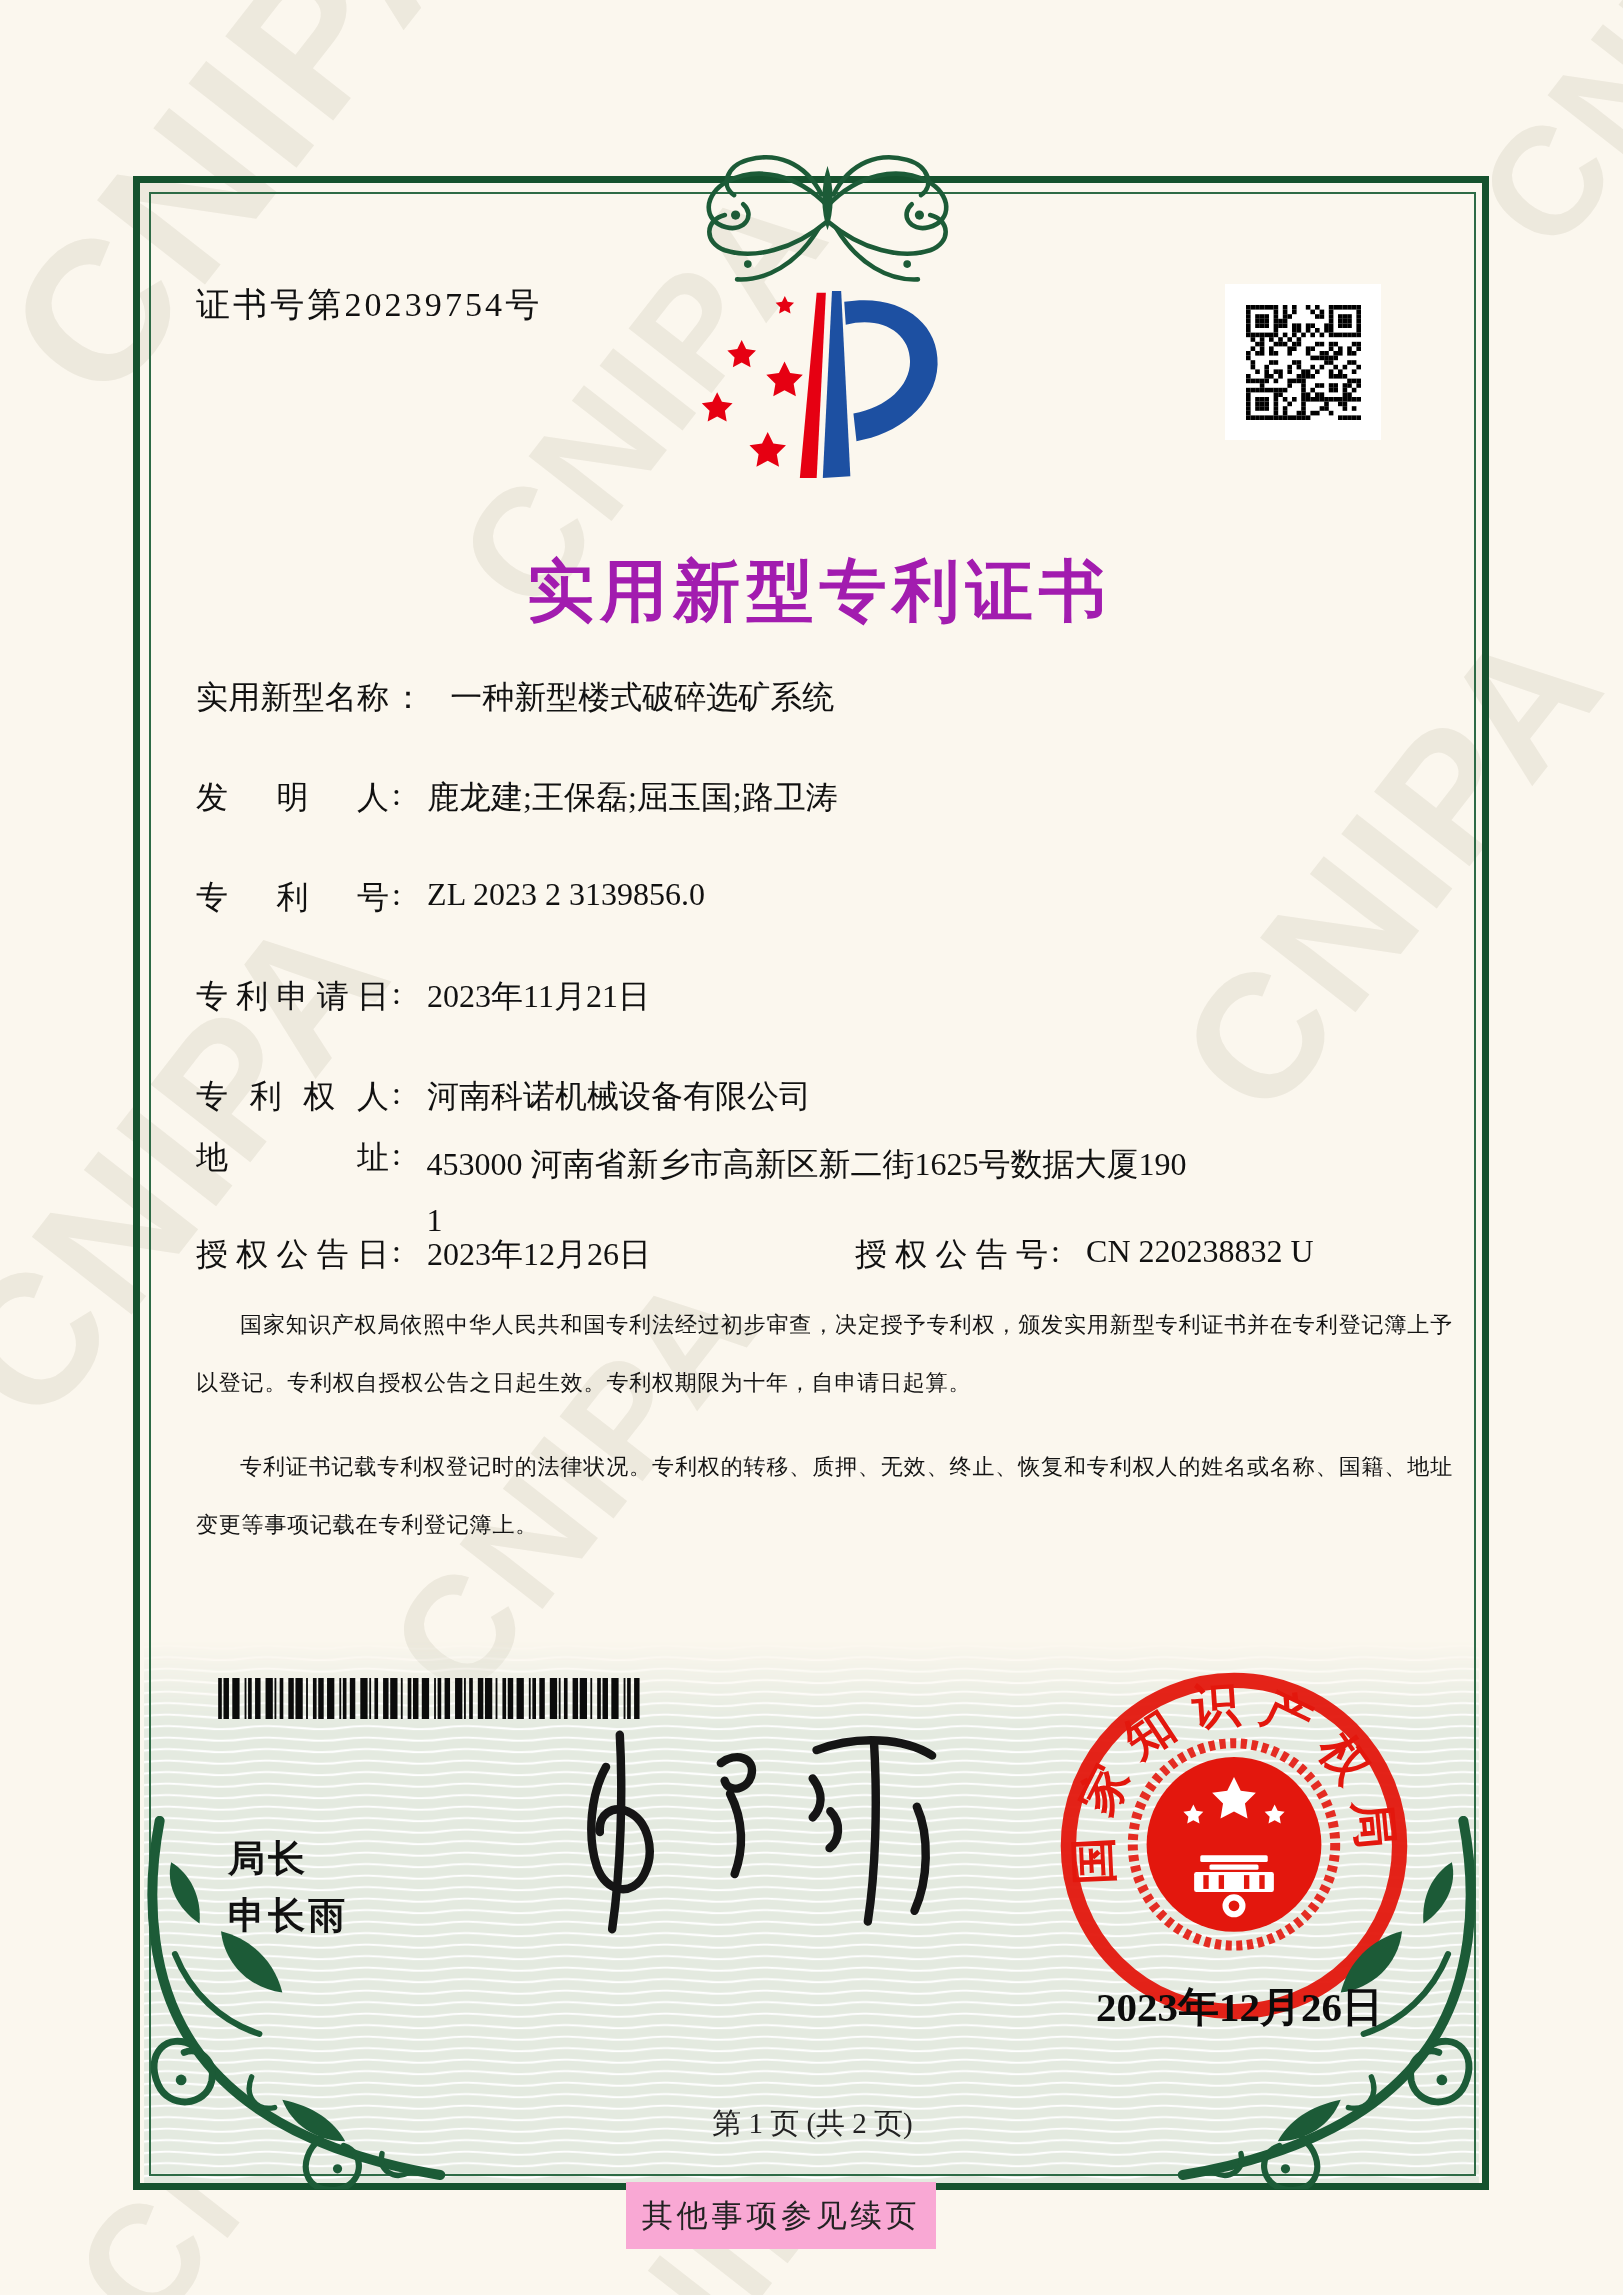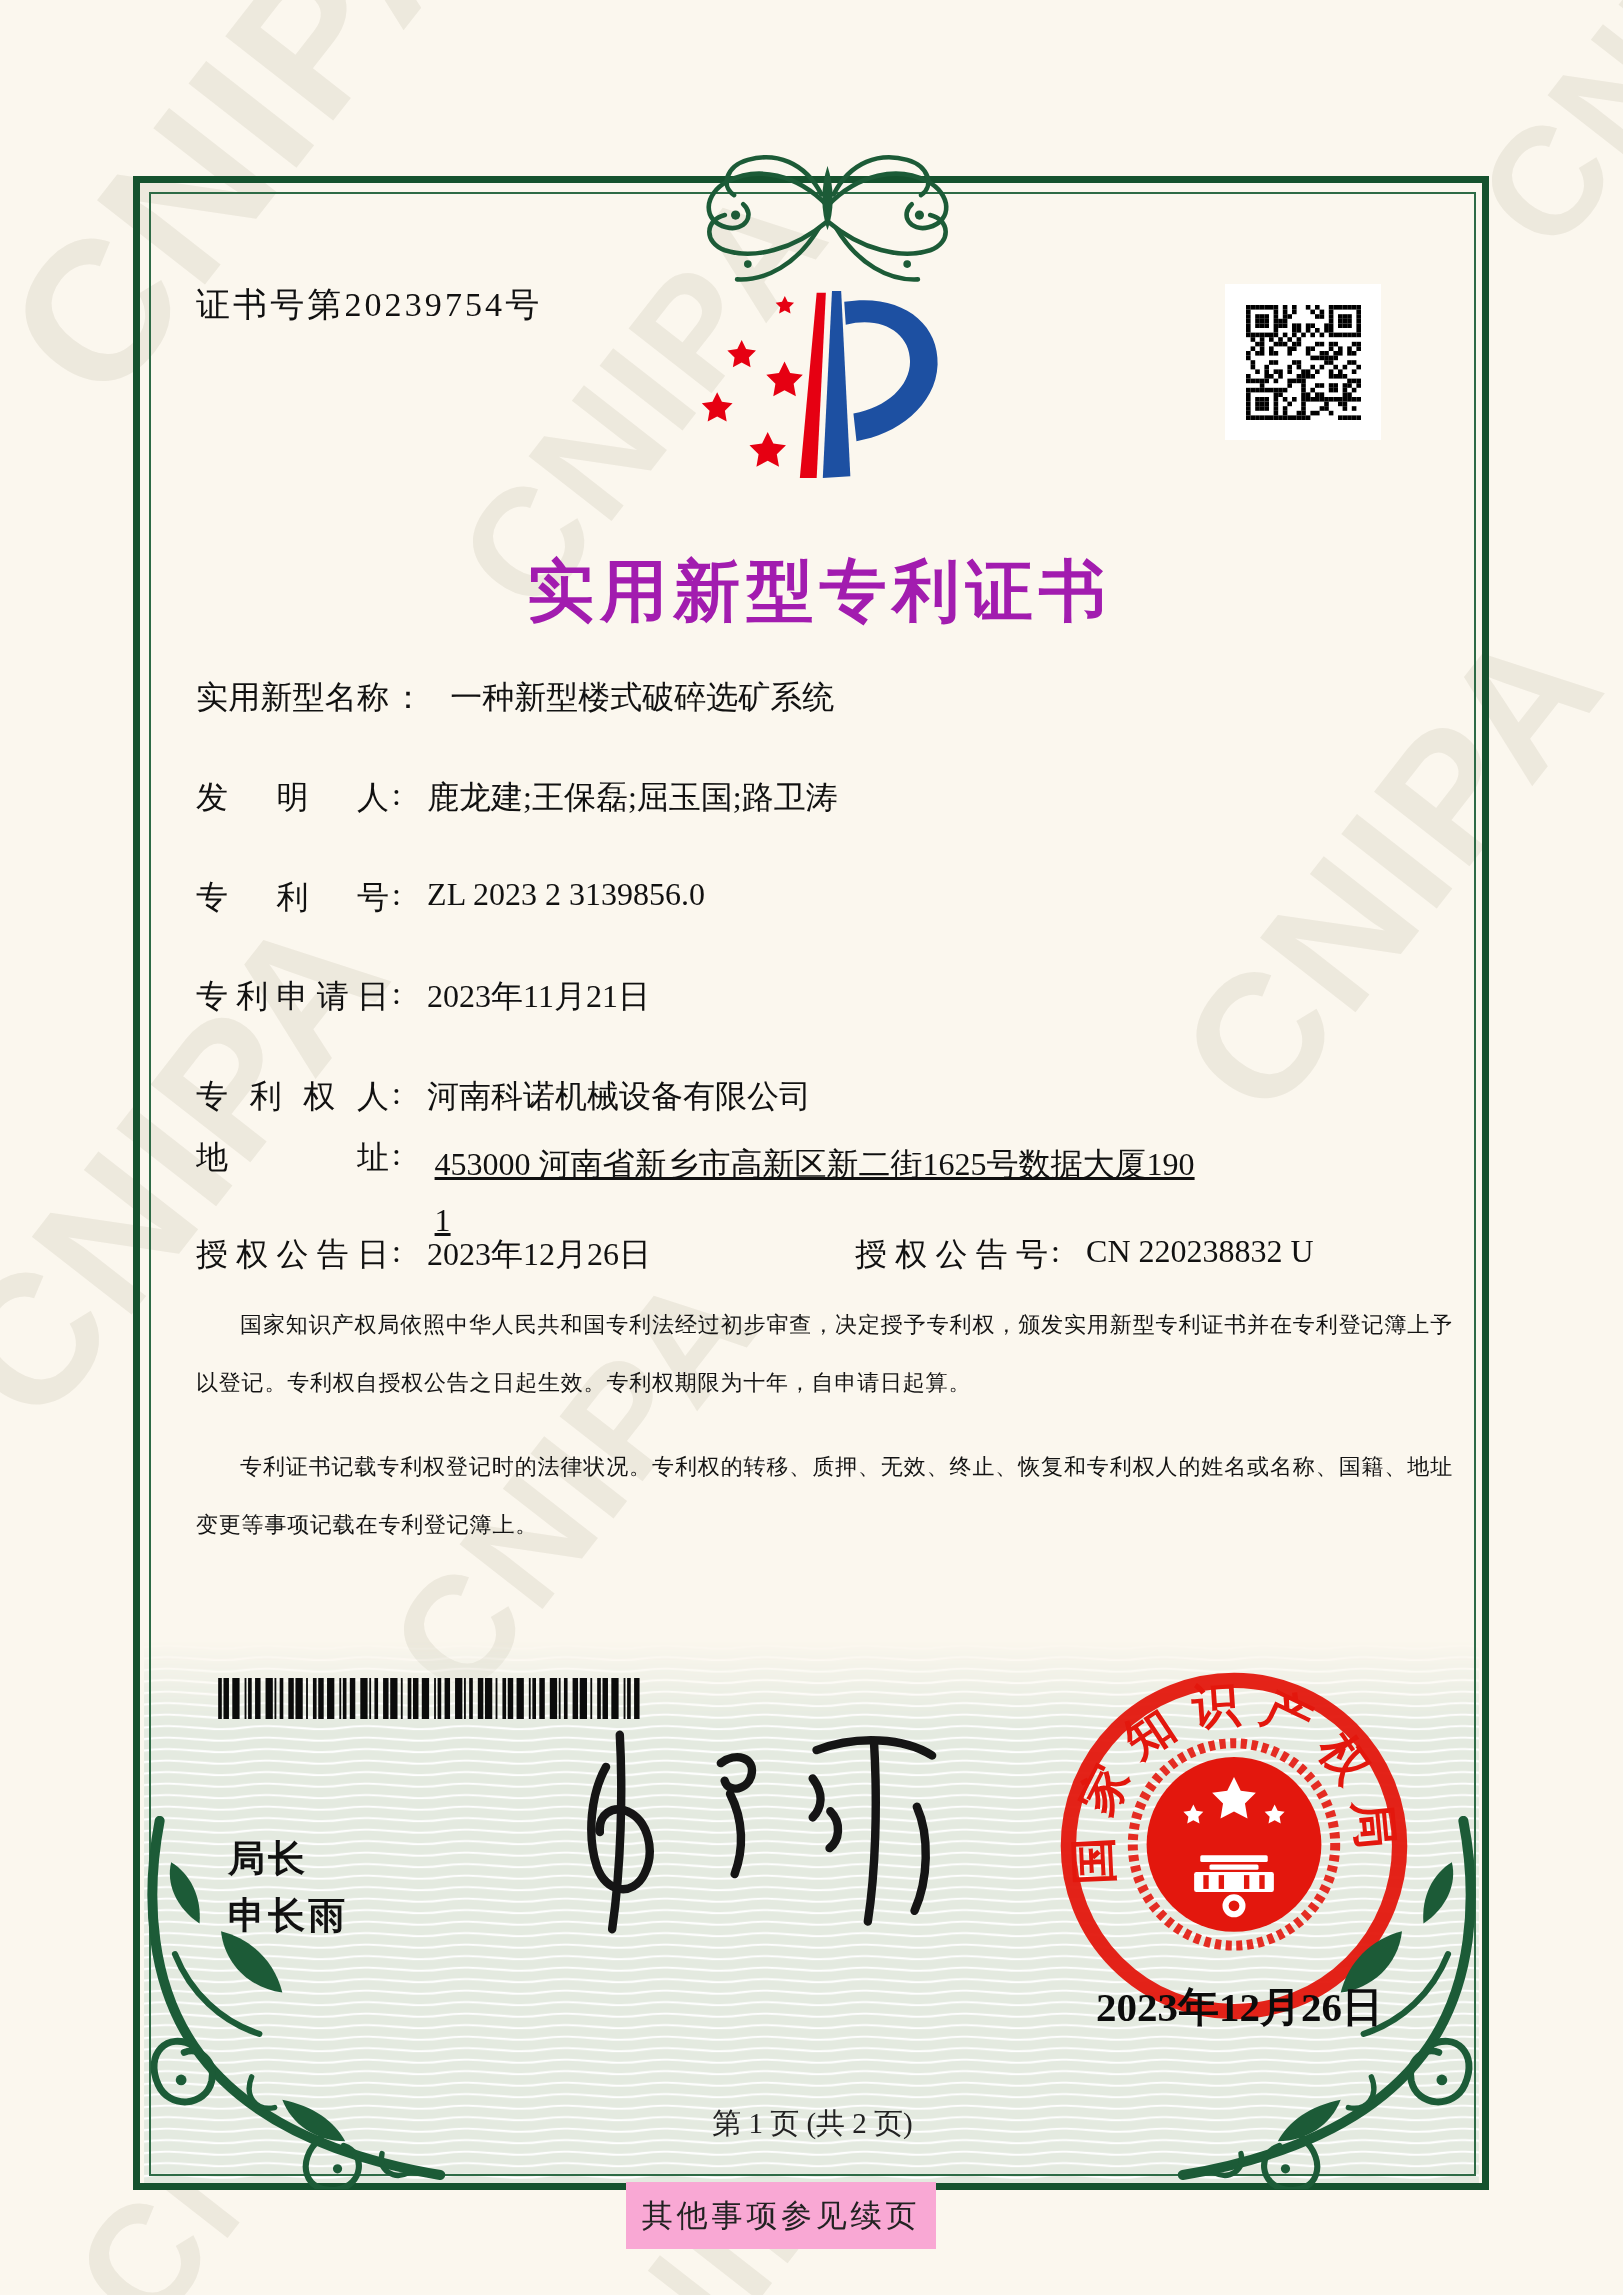--- a/index.html
+++ b/index.html
@@ -27,22 +27,22 @@
   .qr-box{left:1225px;top:284px;width:156px;height:156px;background:#fff;z-index:3;
           display:flex;align-items:center;justify-content:center;}
 
   .title{left:8px;top:546px;width:1623px;text-align:center;font-size:67px;font-weight:bold;
          letter-spacing:6.1px;color:#a21caf;z-index:3;}
 
   .row{position:absolute;left:196px;font-size:32px;color:#111;z-index:3;white-space:nowrap;}
   .row .lab{display:inline-block;width:193px;text-align:justify;text-align-last:justify;vertical-align:top;}
   .row .colon{display:inline-block;margin:0 4.6px 0 3.1px;vertical-align:top;}
   .row .val{display:inline-block;margin-left:21.5px;vertical-align:top;}
-  .row .val-wrap{display:inline-block;margin-left:29px;width:882px;white-space:pre-line;
-                 vertical-align:top;line-height:1.75;text-decoration:underline;}
+  .row .val-wrap{display:inline-block;margin-left:21px;width:882px;white-space:pre-line;
+                 vertical-align:top;line-height:1.75;}
   .grp2{position:absolute;left:659px;top:0;white-space:nowrap;}
   .grp2 .lab{width:193px;}
 
   .paras{left:196px;top:1296px;width:1257px;z-index:3;font-size:22px;color:#141414;
          line-height:58px;text-align:justify;letter-spacing:0.8px;}
   .paras p{margin:0 0 26px 0;text-indent:2em;}
 
   .barcode{left:216px;top:1678px;z-index:3;}
 
   .signer-title{left:228px;top:1834px;font-size:37px;font-weight:bold;color:#111;

